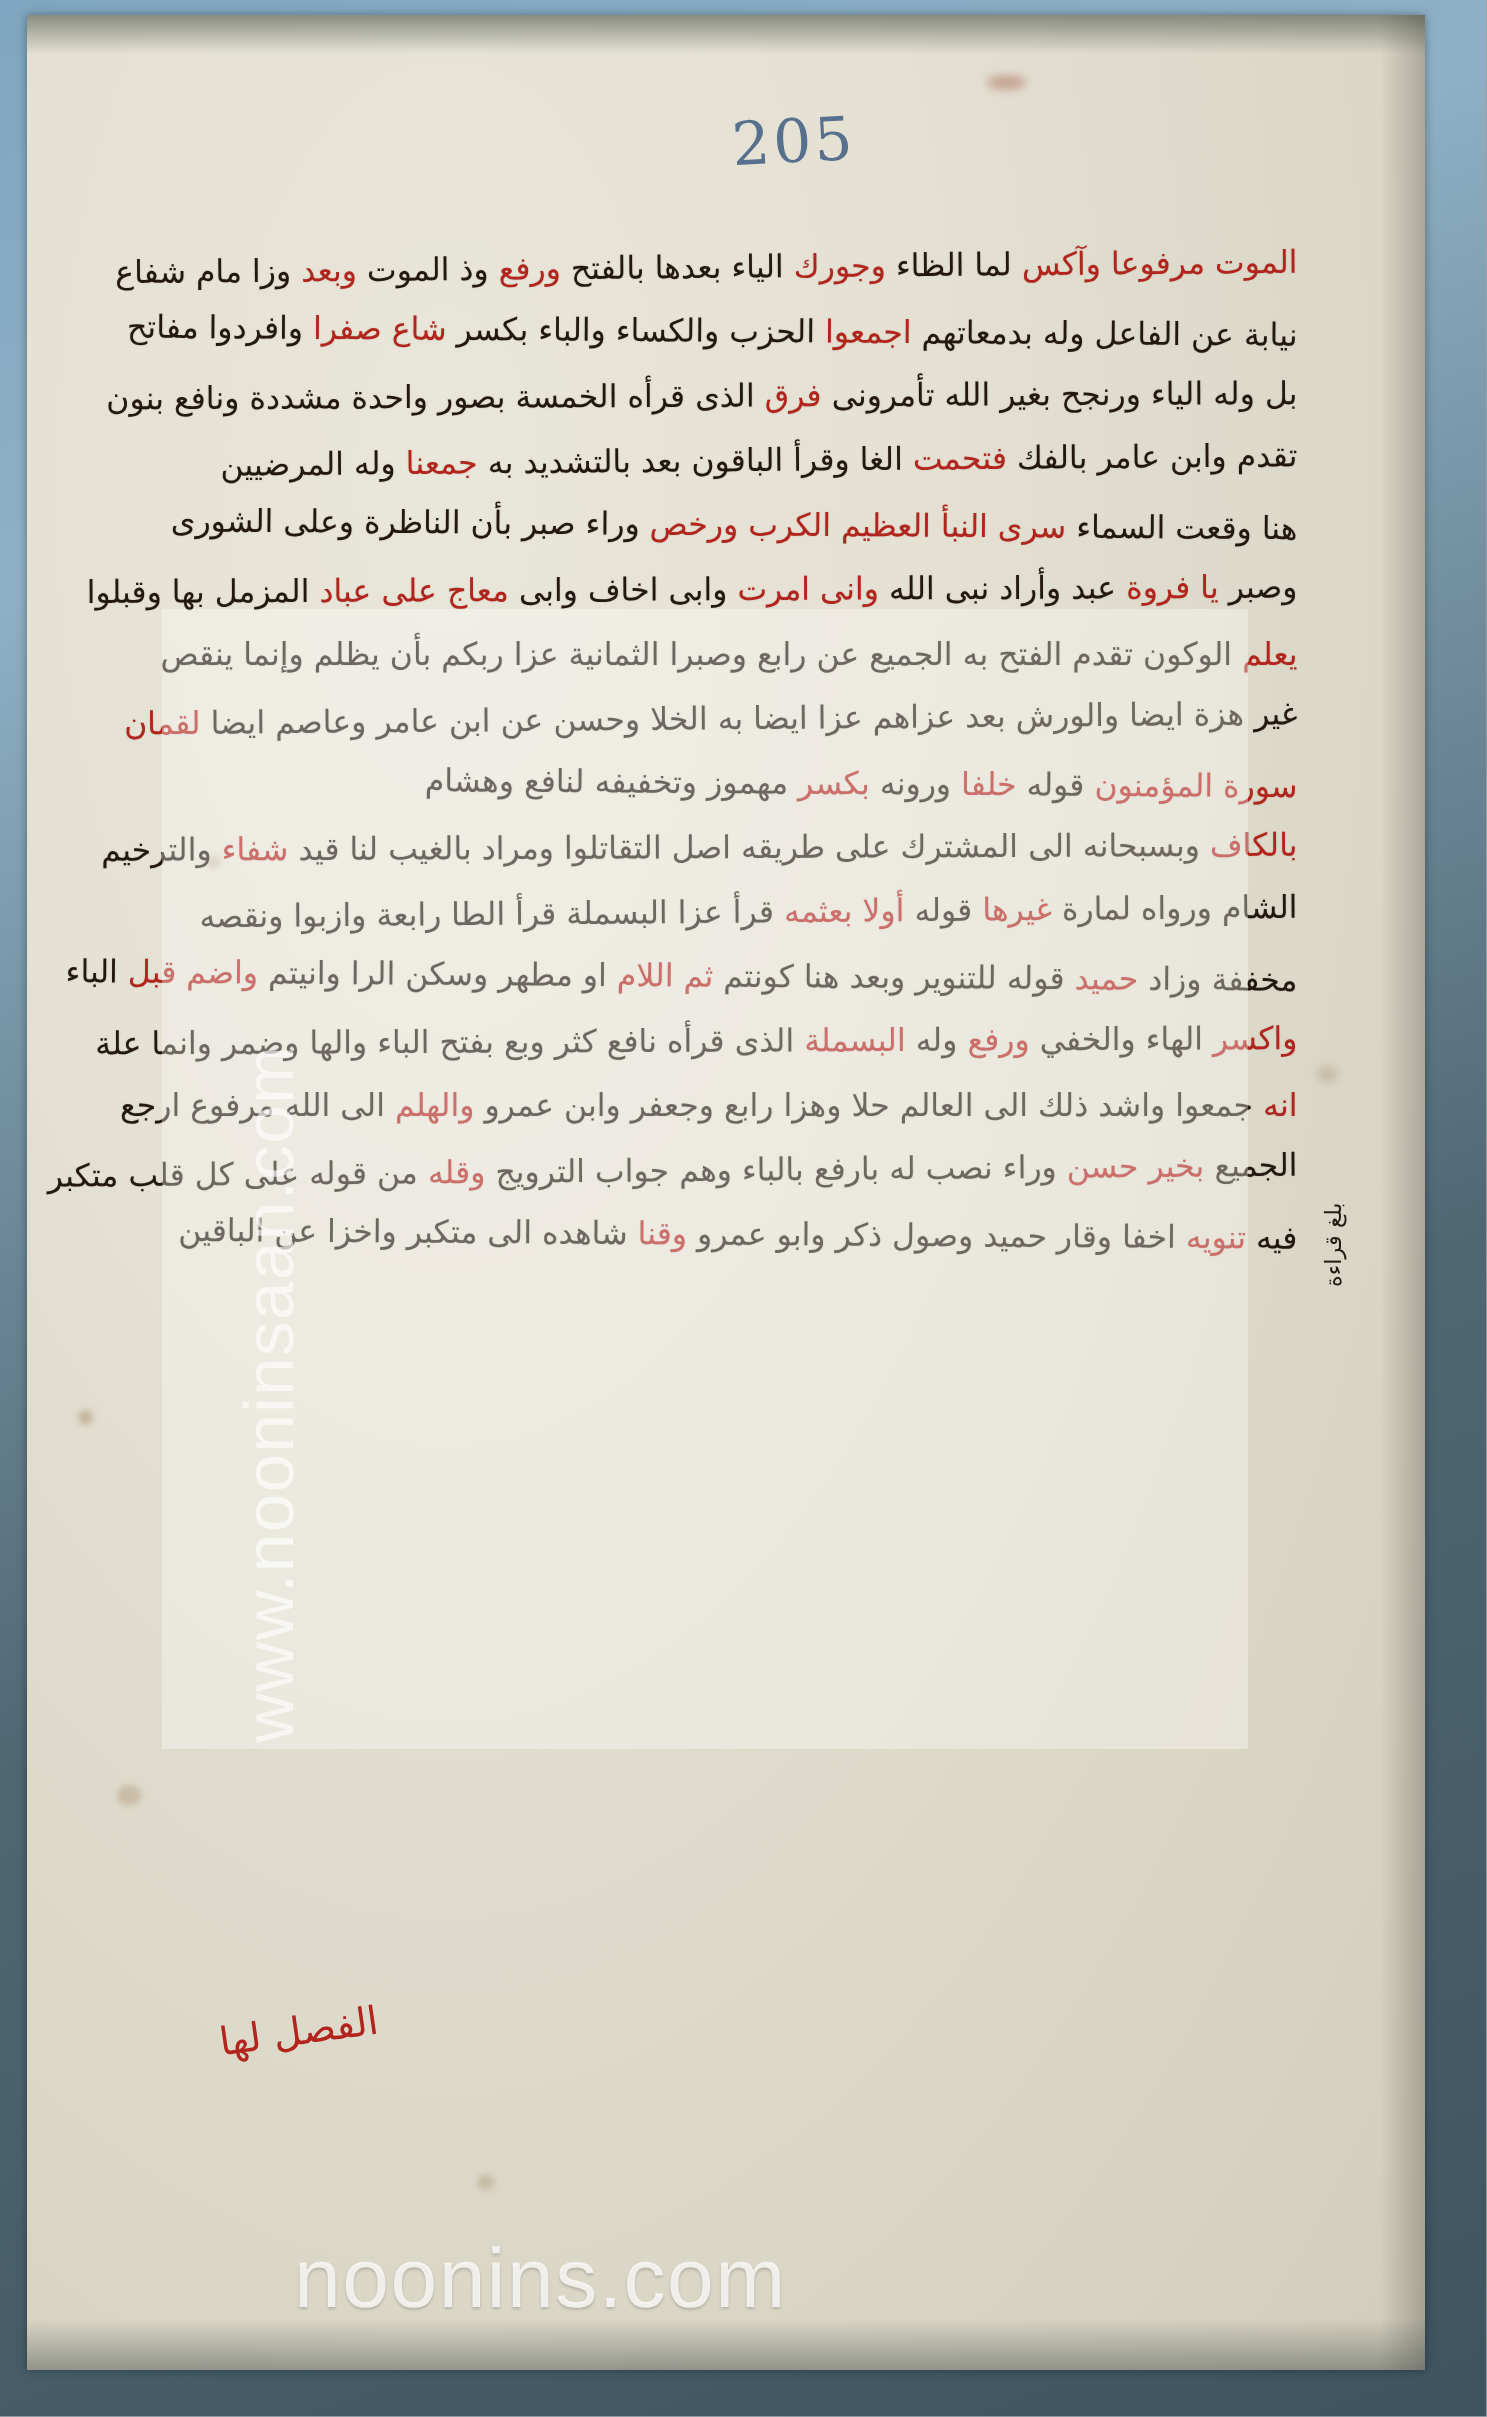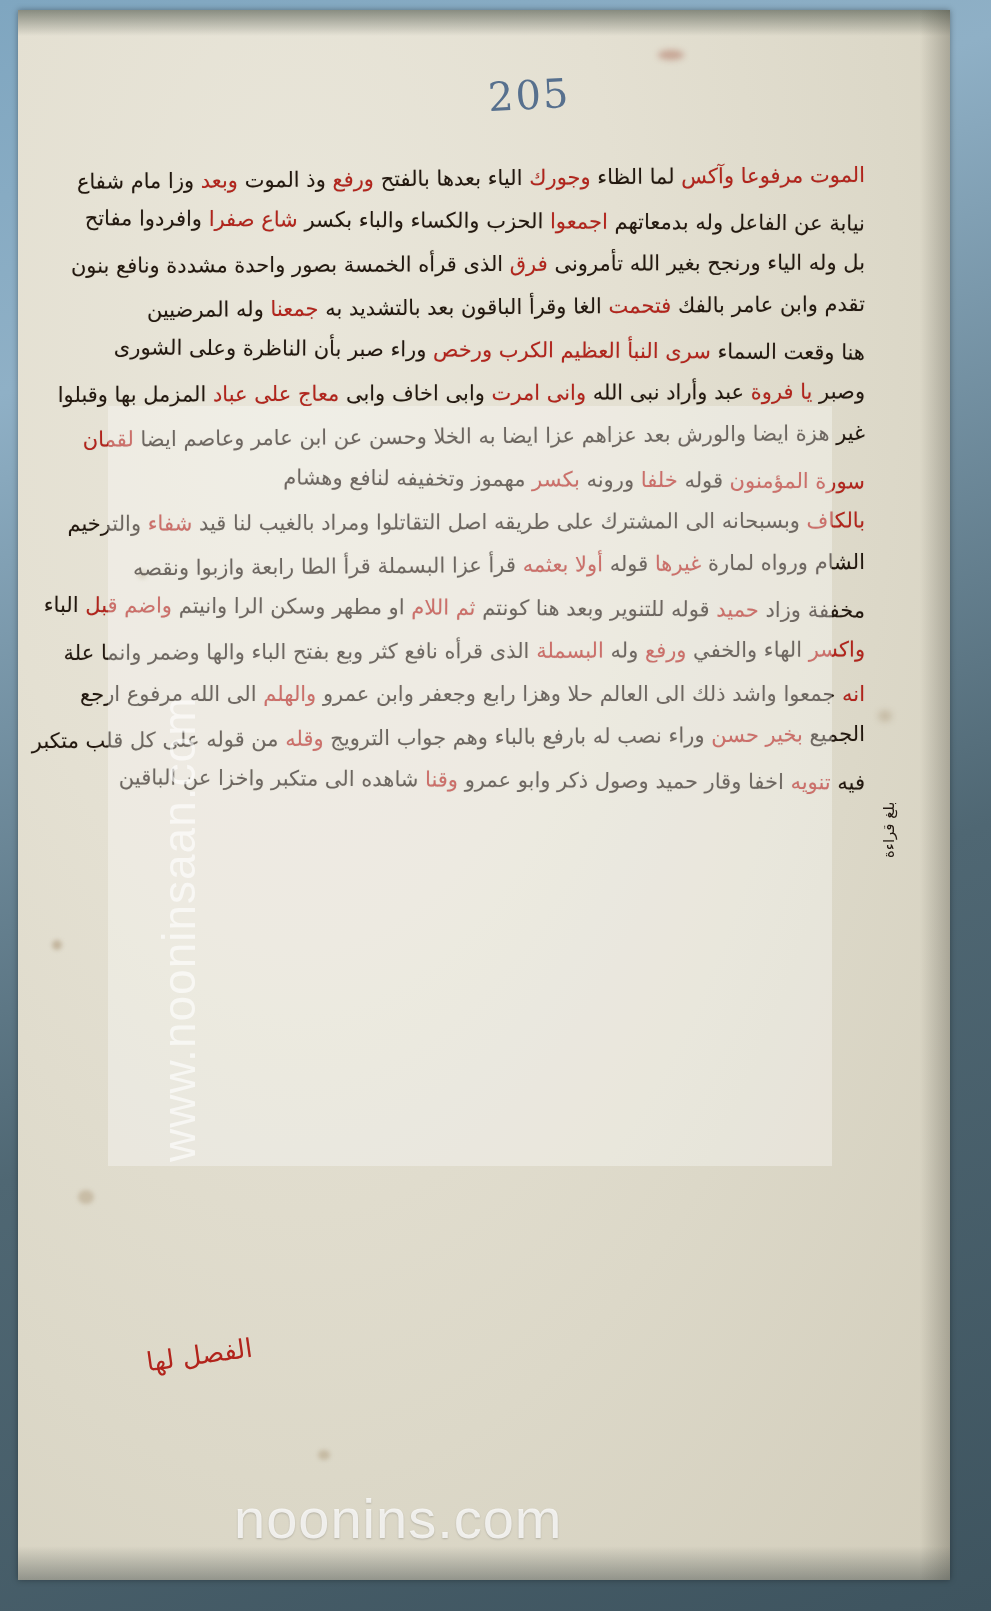--- a/index.html
+++ b/index.html
@@ -157,21 +157,20 @@
     position: absolute;
     left: 196px;
     top: 1486px;
     font-family: "Liberation Sans", sans-serif;
     font-size: 56px;
     letter-spacing: 1px;
     color: rgba(255,255,255,0.78);
     white-space: nowrap;
     pointer-events: none;
     text-shadow: 0 1px 2px rgba(0,0,0,0.18);
-    margin-left: 38px;
   }
 </style>
 </head>
 <body>
 
 <div class="page">
   <div class="backdrop"></div>
 
   <div class="leaf">
     <div class="leaf-edge-top"></div>
@@ -187,20 +186,21 @@
 
     <div class="folio">205</div>
 
     <div class="textblock" id="textblock">
         <div class="line d1"><span class="red">الموت مرفوعا وآكس</span><span class="blk"> لما الظاء </span><span class="red">وجورك</span><span class="blk"> الياء بعدها بالفتح </span><span class="red">ورفع</span><span class="blk"> وذ الموت </span><span class="red">وبعد</span><span class="blk"> وزا مام شفاع</span></div>
         <div class="line d2"><span class="blk">نيابة عن الفاعل وله بدمعاتهم </span><span class="red">اجمعوا</span><span class="blk"> الحزب والكساء والباء بكسر </span><span class="red">شاع صفرا</span><span class="blk"> وافردوا مفاتح</span></div>
         <div class="line d3"><span class="blk">بل وله الياء ورنجح بغير الله تأمرونی </span><span class="red">فرق</span><span class="blk"> الذی قرأه الخمسة بصور واحدة مشددة ونافع بنون</span></div>
         <div class="line d1"><span class="blk">تقدم وابن عامر بالفك </span><span class="red">فتحمت</span><span class="blk"> الغا وقرأ الباقون بعد بالتشديد به </span><span class="red">جمعنا</span><span class="blk"> وله المرضيين</span></div>
         <div class="line d2"><span class="blk">هنا وقعت السماء </span><span class="red">سری النبأ العظيم الكرب</span><span class="red"> ورخص</span><span class="blk"> وراء صبر بأن الناظرة وعلى الشورى</span></div>
         <div class="line d3"><span class="blk">وصبر </span><span class="red">يا فروة</span><span class="blk"> عبد وأراد نبی الله </span><span class="red">وانی امرت</span><span class="blk"> وابی اخاف وابی </span><span class="red">معاج علی عباد</span><span class="blk"> المزمل بها وقبلوا</span></div>
+        <div class="line "><span class="red">يعلم</span><span class="blk"> الوكون تقدم الفتح به الجميع عن رابع وصبرا الثمانية عزا ربكم بأن يظلم وإنما ينقص</span></div>
         <div class="line d1"><span class="blk">غير هزة ايضا والورش بعد عزاهم عزا ايضا به الخلا وحسن عن ابن عامر وعاصم ايضا </span><span class="red">لقمان</span></div>
         <div class="line d2"><span class="red">سورة المؤمنون</span><span class="blk"> قوله </span><span class="red">خلفا</span><span class="blk"> ورونه </span><span class="red">بكسر</span><span class="blk"> مهموز وتخفيفه لنافع وهشام</span></div>
         <div class="line d3"><span class="red">بالكاف</span><span class="blk"> وبسبحانه الى المشترك على طريقه اصل التقاتلوا ومراد بالغيب لنا قيد </span><span class="red">شفاء</span><span class="blk"> والترخيم</span></div>
         <div class="line d1"><span class="blk">الشام ورواه لمارة </span><span class="red">غيرها</span><span class="blk"> قوله </span><span class="red">أولا</span><span class="red"> بعثمه</span><span class="blk"> قرأ عزا البسملة قرأ الطا رابعة وازبوا ونقصه</span></div>
         <div class="line d2"><span class="blk">مخففة وزاد </span><span class="red">حميد</span><span class="blk"> قوله للتنوير وبعد هنا كونتم </span><span class="red">ثم اللام</span><span class="blk"> او مطهر وسكن الرا وانيتم </span><span class="red">واضم قبل</span><span class="blk"> الباء</span></div>
         <div class="line d3"><span class="red">واكسر</span><span class="blk"> الهاء والخفي </span><span class="red">ورفع</span><span class="blk"> وله </span><span class="red">البسملة</span><span class="blk"> الذی قرأه نافع كثر وبع بفتح الباء والها وضمر وانما علة</span></div>
         <div class="line "><span class="red">انه</span><span class="blk"> جمعوا واشد ذلك الى العالم حلا وهزا رابع وجعفر وابن عمرو </span><span class="red">والهلم</span><span class="blk"> الى الله مرفوع ارجع</span></div>
         <div class="line d1"><span class="blk">الجميع </span><span class="red">بخير حسن</span><span class="blk"> وراء نصب له بارفع بالباء وهم جواب الترويج </span><span class="red">وقله</span><span class="blk"> من قوله على كل قلب متكبر</span></div>
         <div class="line d2"><span class="blk">فيه </span><span class="red">تنويه</span><span class="blk"> اخفا وقار حميد وصول ذكر وابو عمرو </span><span class="red">وقنا</span><span class="blk"> شاهده الى متكبر واخزا عن الباقين</span></div>
       </div>

